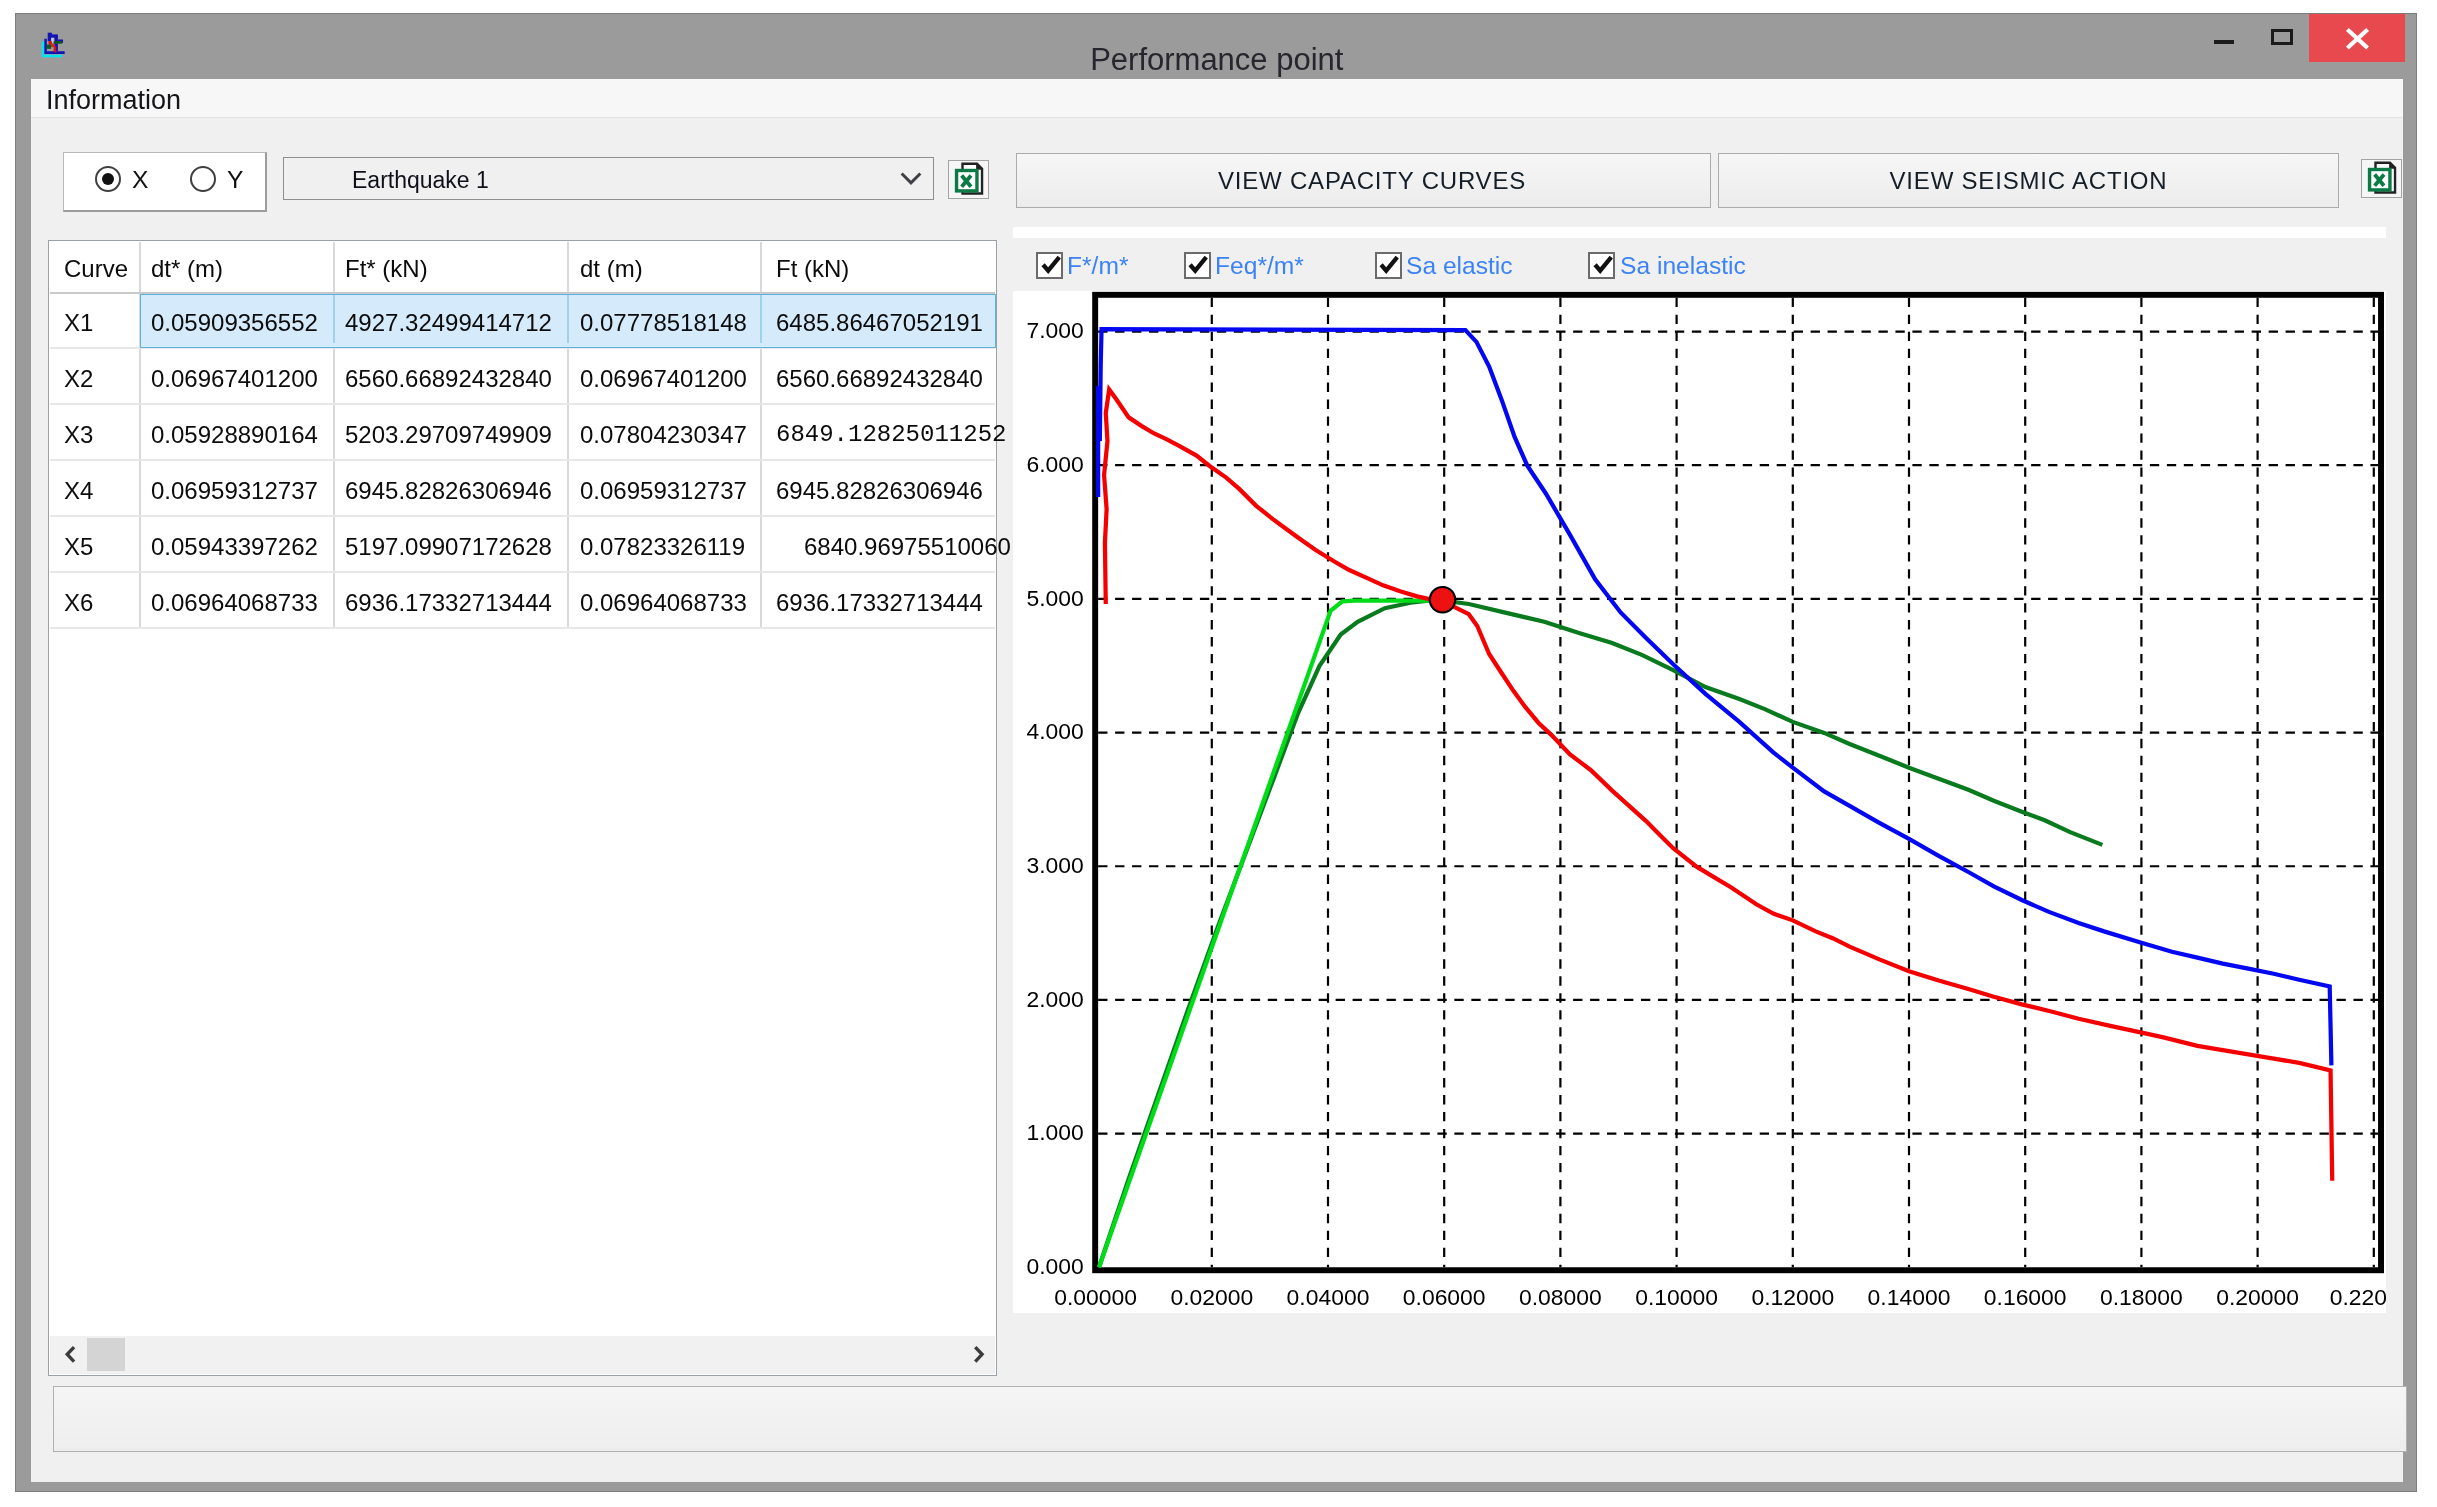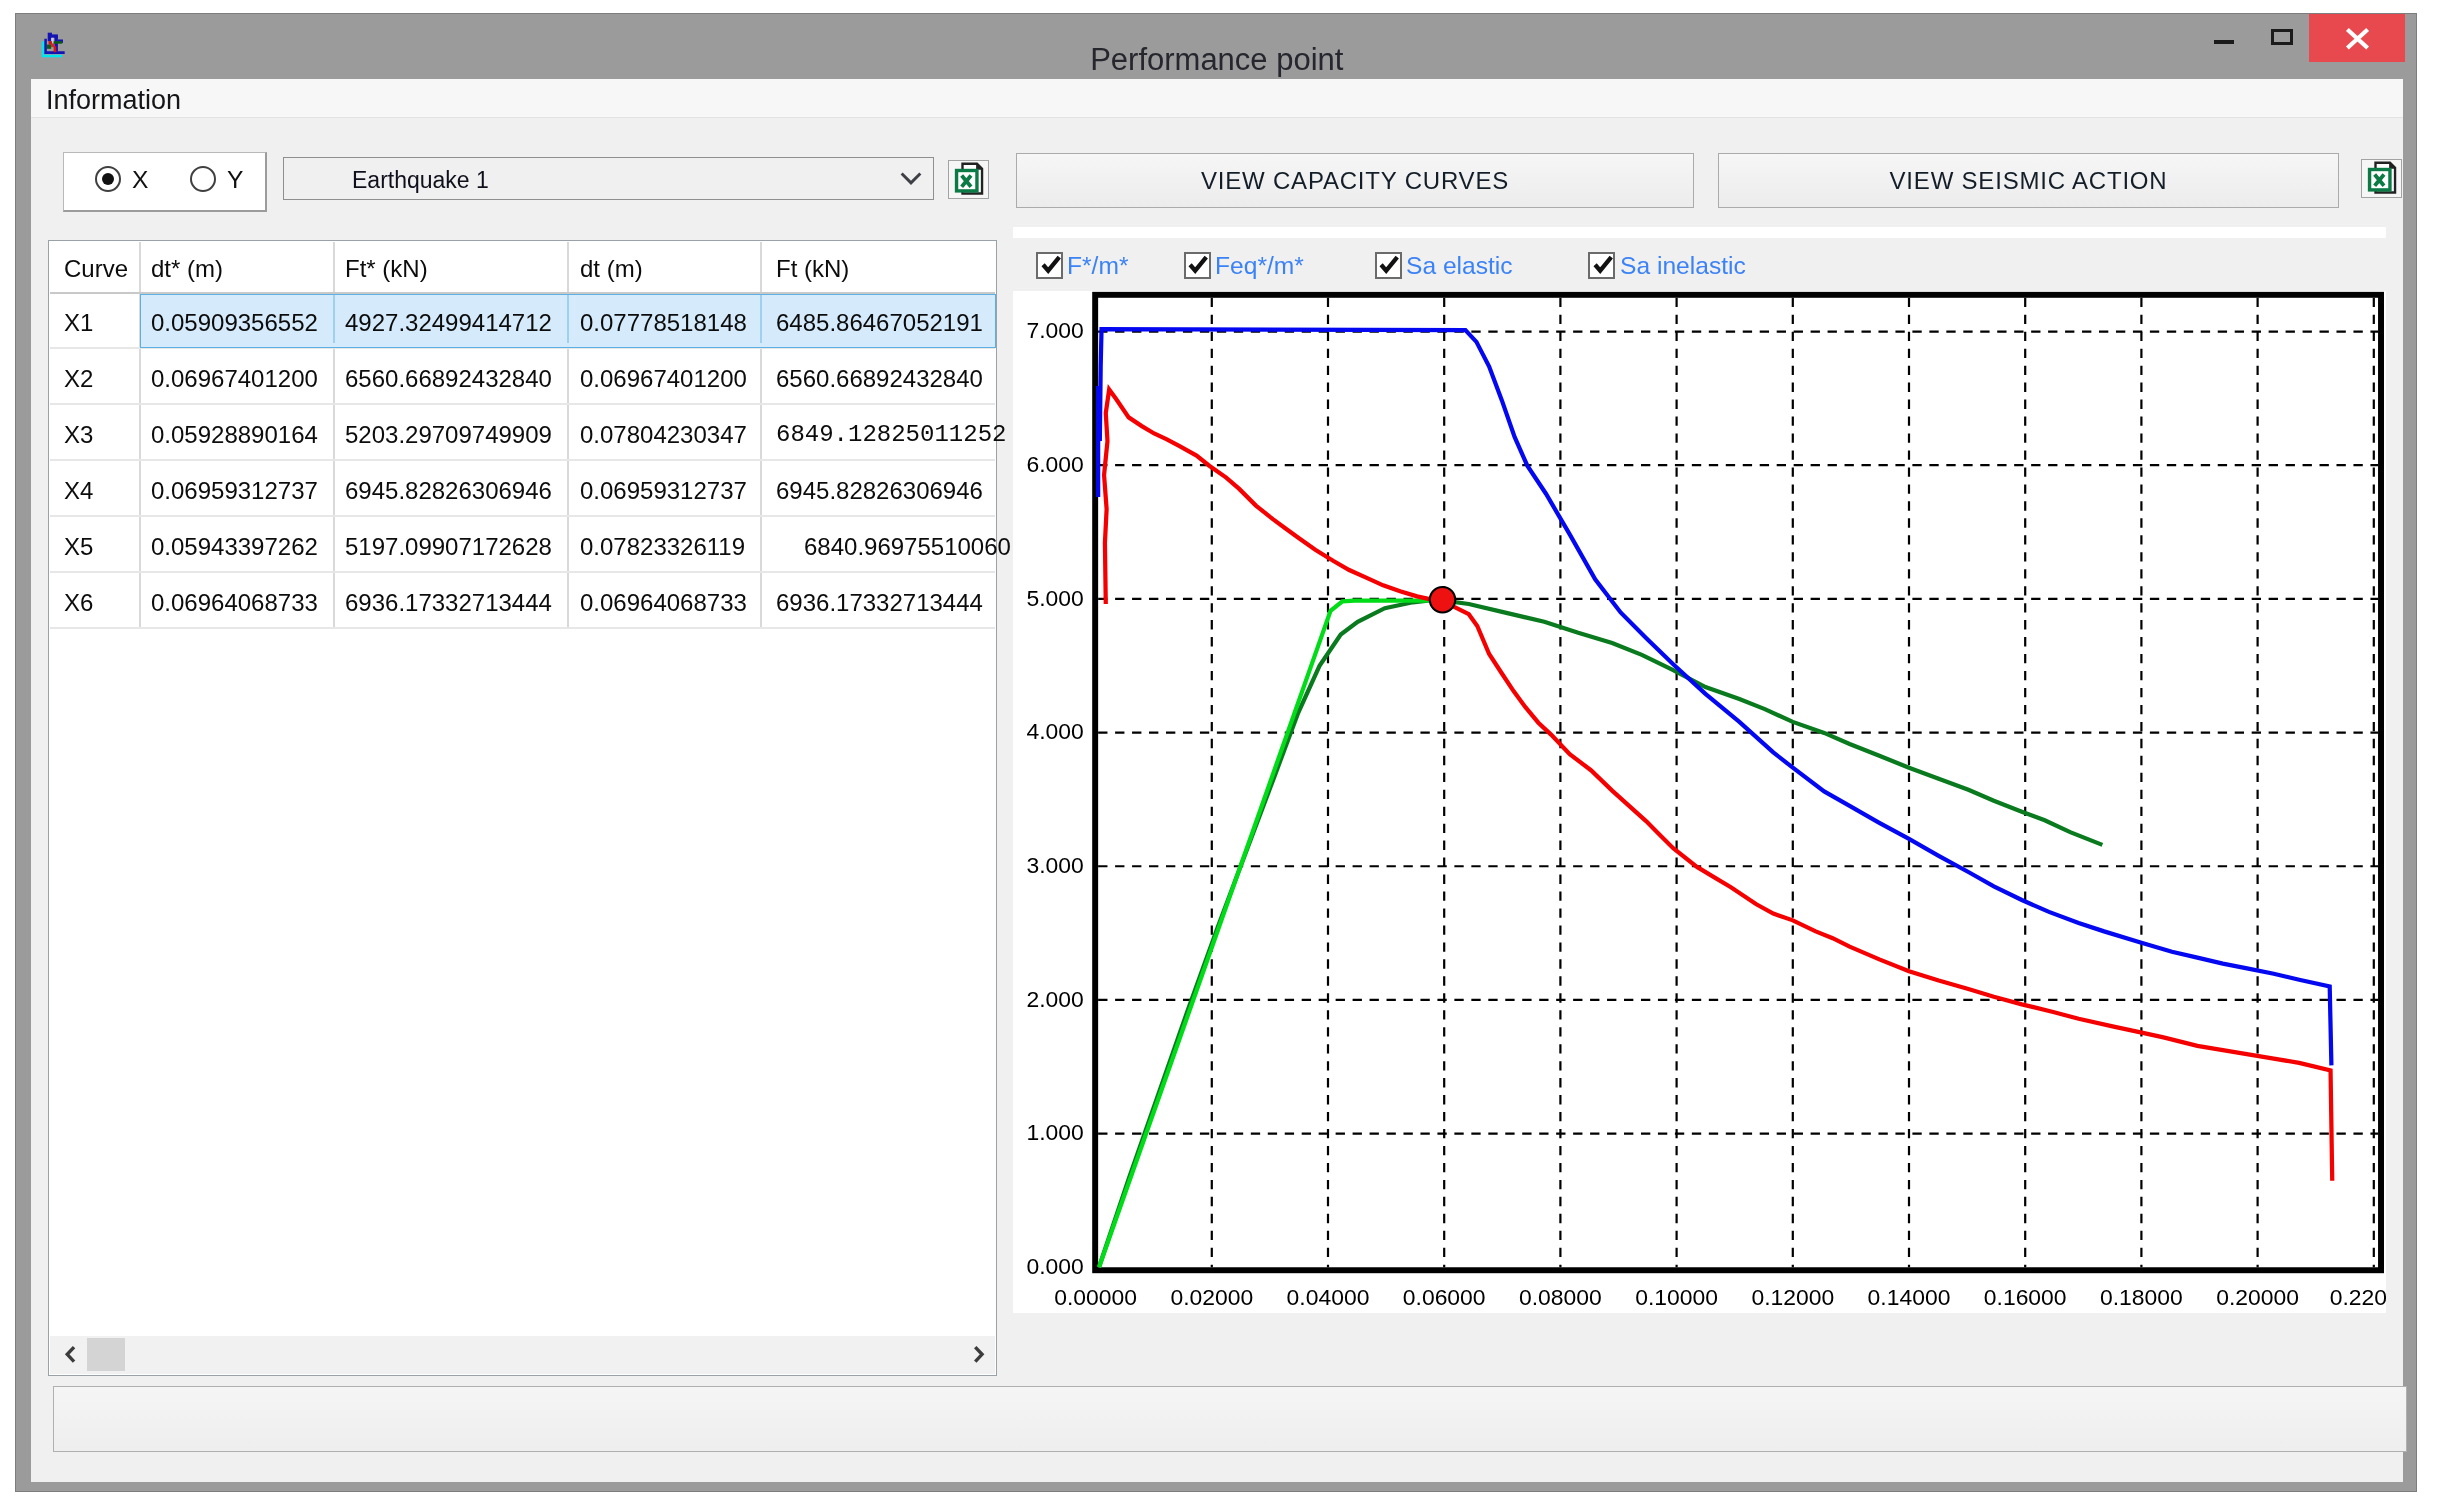--- a/index.html
+++ b/index.html
@@ -89,21 +89,21 @@
   </svg>
 
   <div class="abs toolbtn" style="left:948px;top:160px;width:39px;height:37px;"></div>
   <svg class="abs" style="left:954px;top:162px" width="34" height="34" viewBox="0 0 40 40">
     <path d="M10 2 L27 2 L33 8 L33 37 L10 37 Z" fill="#ffffff" stroke="#222" stroke-width="2.8"></path>
     <path d="M26 1 L26 9 L34 9 Z" fill="#222"></path>
     <rect x="3" y="10" width="24" height="24" fill="#ffffff" stroke="#0c7a45" stroke-width="4"></rect>
     <path d="M9 16 L20 29 M20 16 L9 29" stroke="#0c7a45" stroke-width="4.5"></path>
   </svg>
 
-  <div class="abs pushbtn" style="left:1016px;top:153px;width:676px;height:53px;line-height:53px;">VIEW CAPACITY CURVES</div>
+  <div class="abs pushbtn" style="left:1016px;top:153px;width:676px;height:53px;line-height:53px;padding-left:17px;">VIEW CAPACITY CURVES</div>
   <div class="abs pushbtn" style="left:1718px;top:153px;width:619px;height:53px;line-height:53px;">VIEW SEISMIC ACTION</div>
 
   <div class="abs toolbtn" style="left:2361px;top:159px;width:39px;height:37px;"></div>
   <svg class="abs" style="left:2367px;top:161px" width="34" height="34" viewBox="0 0 40 40">
     <path d="M10 2 L27 2 L33 8 L33 37 L10 37 Z" fill="#ffffff" stroke="#222" stroke-width="2.8"></path>
     <path d="M26 1 L26 9 L34 9 Z" fill="#222"></path>
     <rect x="3" y="10" width="24" height="24" fill="#ffffff" stroke="#0c7a45" stroke-width="4"></rect>
     <path d="M9 16 L20 29 M20 16 L9 29" stroke="#0c7a45" stroke-width="4.5"></path>
   </svg>
 

